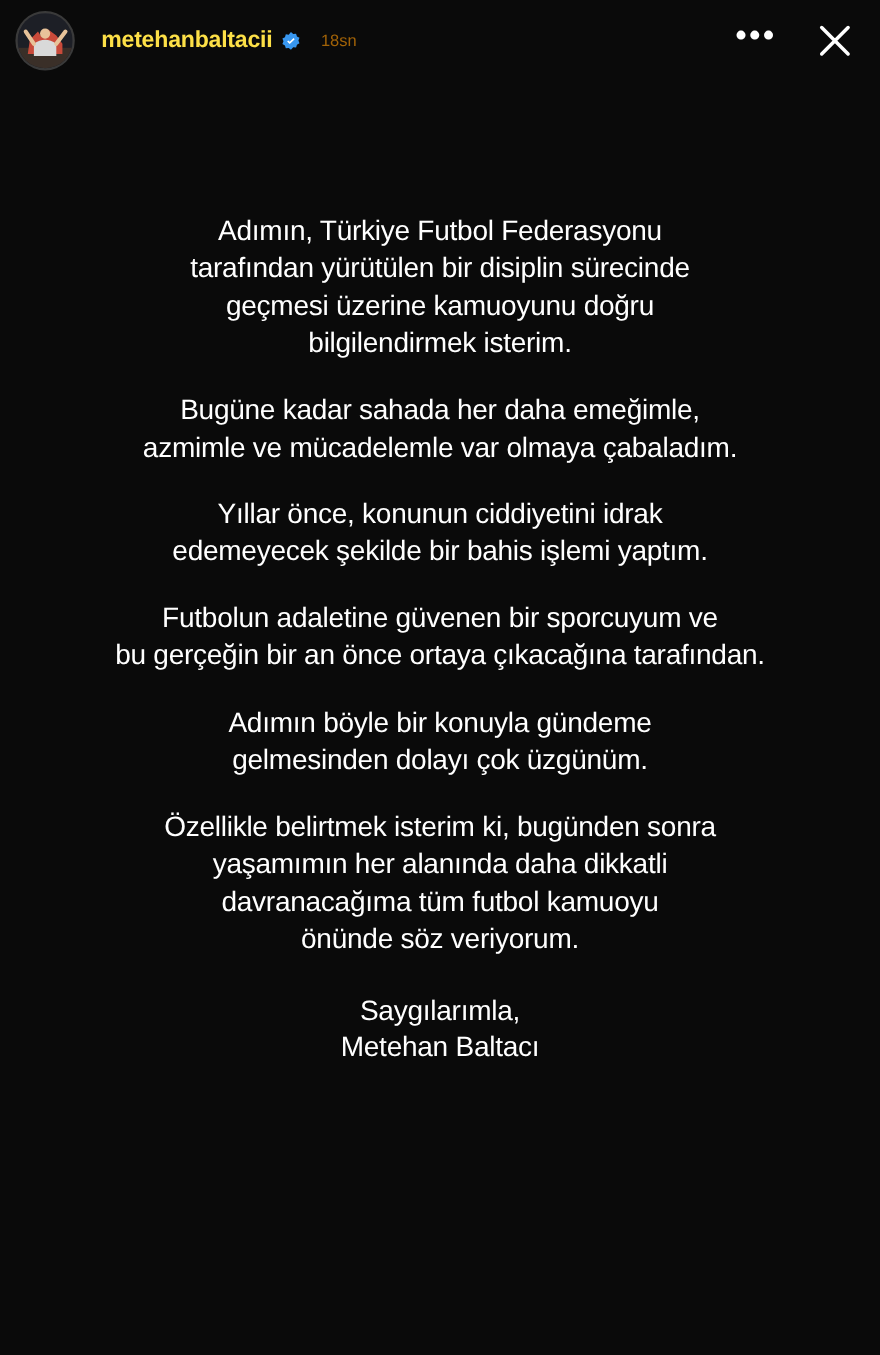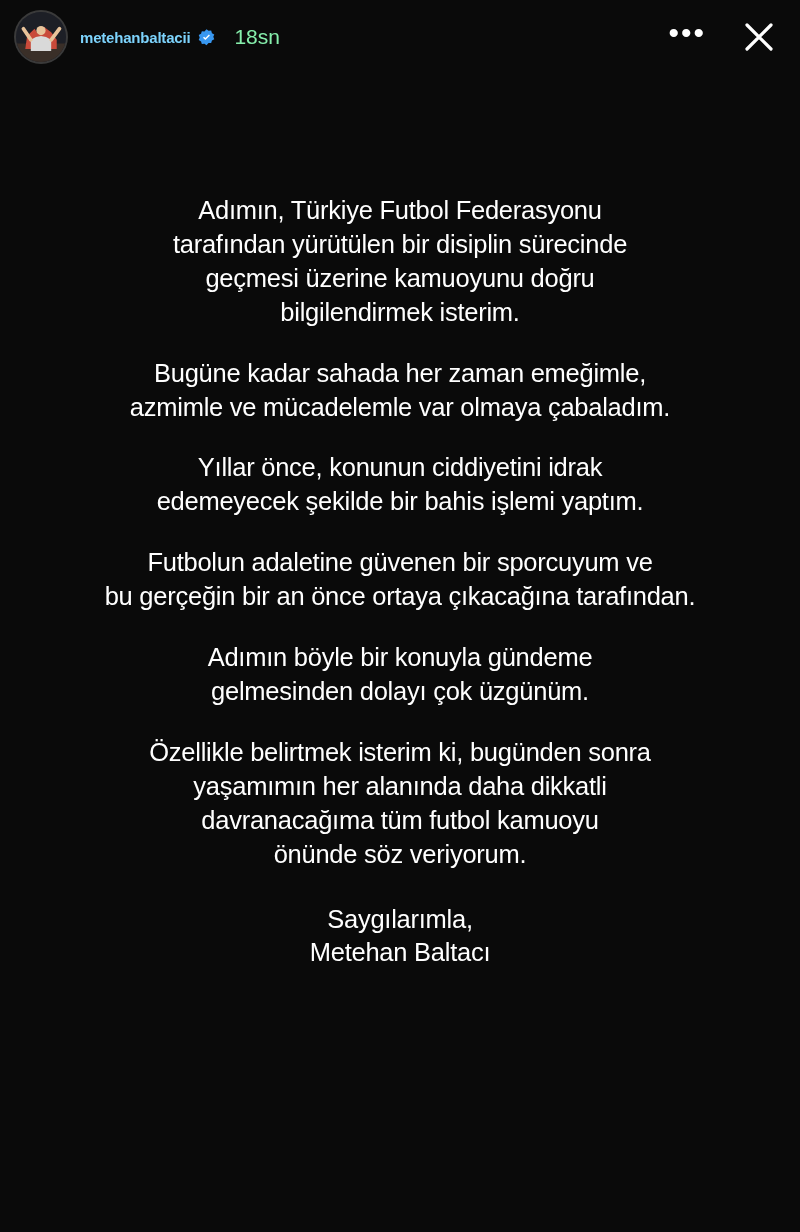--- a/index.html
+++ b/index.html
@@ -39,37 +39,37 @@
     width: 100%;
     height: 100%;
     border-radius: 50%;
     overflow: hidden;
     position: relative;
     background: #2b2b33;
   }
   .avatar svg { display: block; width: 100%; height: 100%; }
 
   .username {
-    color: #7dd3fc;
-    font-size: 15px;
+    color: #fde047;
+    font-size: 21px;
     font-weight: bold;
     letter-spacing: -0.2px;
-    margin-left: 12px;
+    margin-left: 24px;
     white-space: nowrap;
   }
   .verified {
     width: 19px;
     height: 19px;
     margin-left: 7px;
     flex: 0 0 auto;
     display: block;
   }
   .timestamp {
-    color: #86efac;
-    font-size: 21px;
+    color: #a16207;
+    font-size: 15px;
     margin-left: 18px;
     white-space: nowrap;
   }
   .spacer { flex: 1 1 auto; }
 
   .more-btn {
     color: #ffffff;
     font-size: 30px;
     line-height: 10px;
     letter-spacing: 2px;
@@ -158,21 +158,21 @@
         <path d="M7 7 L31 31 M31 7 L7 31" stroke="#ffffff" stroke-width="3.2" stroke-linecap="round"></path>
       </svg>
     </div>
   </div>
 
   <div class="content">
     <p class="para">Adımın, Türkiye Futbol Federasyonu
 tarafından yürütülen bir disiplin sürecinde
 geçmesi üzerine kamuoyunu doğru
 bilgilendirmek isterim.</p>
-    <p class="para">Bugüne kadar sahada her zaman emeğimle,
+    <p class="para">Bugüne kadar sahada her daha emeğimle,
 azmimle ve mücadelemle var olmaya çabaladım.</p>
     <p class="para">Yıllar önce, konunun ciddiyetini idrak
 edemeyecek şekilde bir bahis işlemi yaptım.</p>
     <p class="para">Futbolun adaletine güvenen bir sporcuyum ve
 bu gerçeğin bir an önce ortaya çıkacağına tarafından.</p>
     <p class="para">Adımın böyle bir konuyla gündeme
 gelmesinden dolayı çok üzgünüm.</p>
     <p class="para">Özellikle belirtmek isterim ki, bugünden sonra
 yaşamımın her alanında daha dikkatli
 davranacağıma tüm futbol kamuoyu

